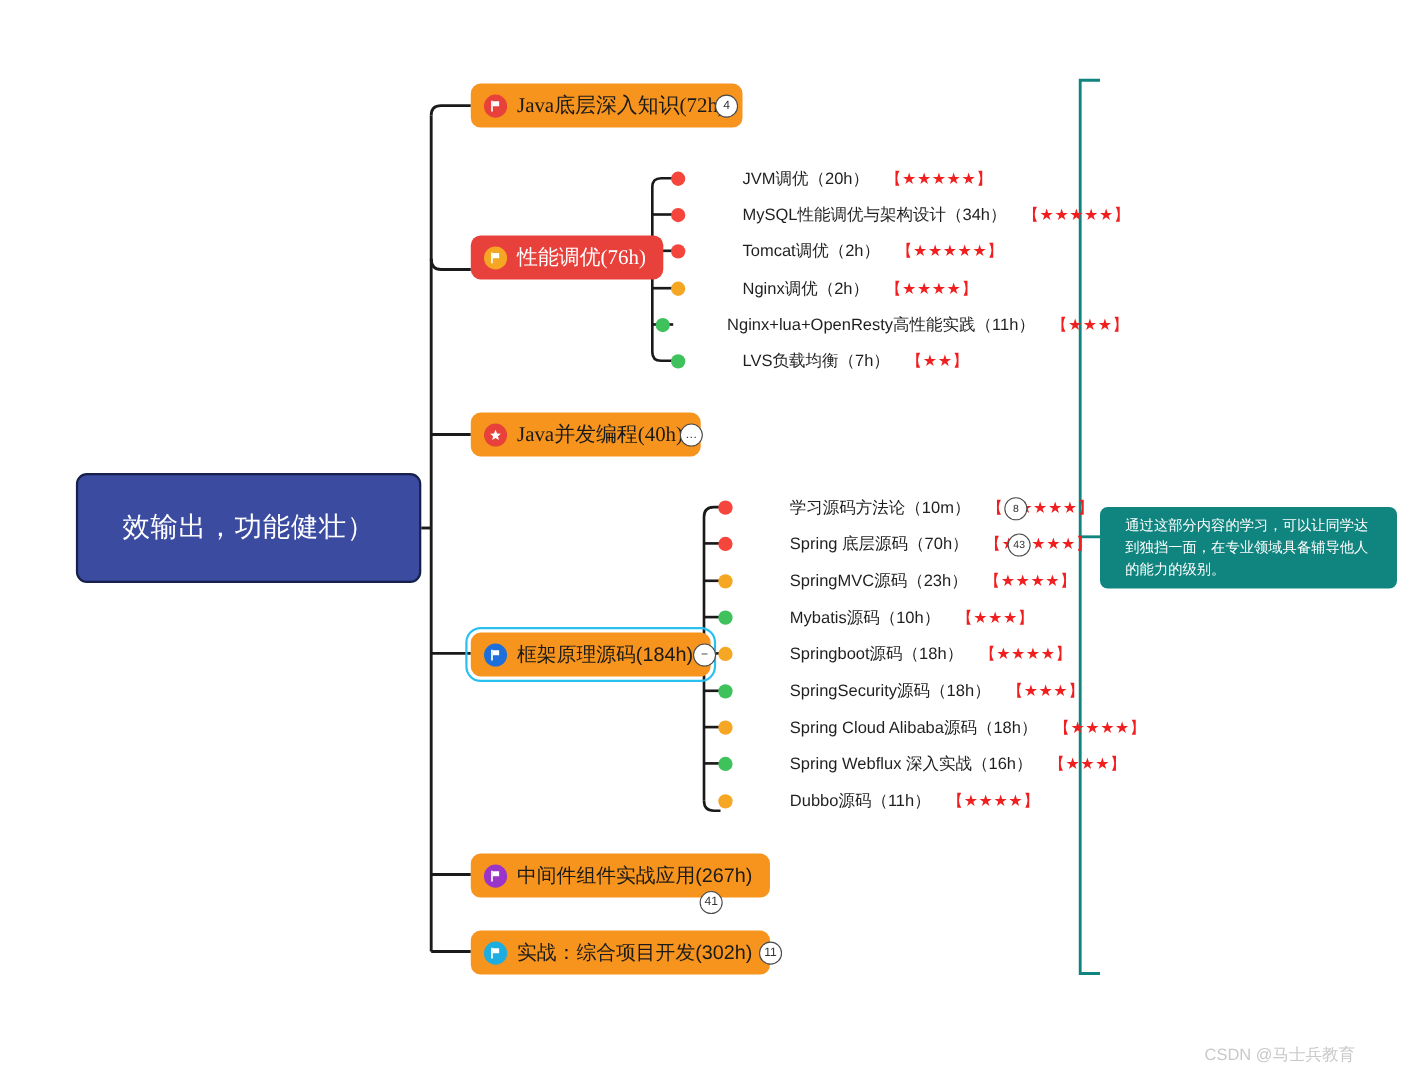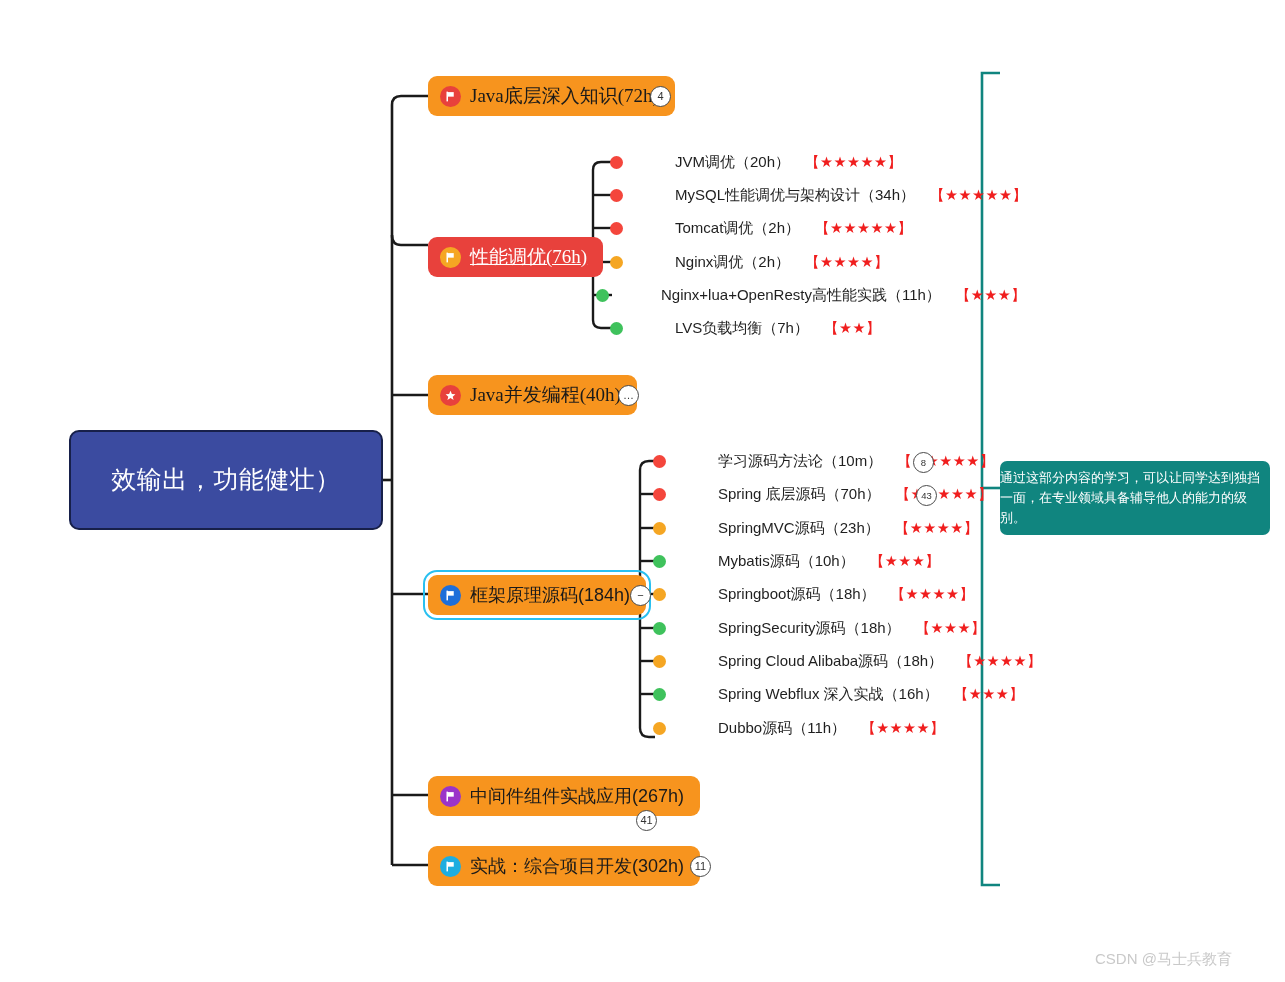--- a/index.html
+++ b/index.html
@@ -60,21 +60,21 @@
   .dot.orange{background:#F5A623;}
   .dot.green{background:#3FC25C;}
   .leaf .txt{font-family:"Liberation Sans","DejaVu Sans",sans-serif;font-size:15px;margin-left:44px;}
   .stars{color:#F01E1E;font-size:14.5px;letter-spacing:.5px;margin-left:7px;
          font-family:"DejaVu Sans",sans-serif;white-space:nowrap;}
 
   
   .summary{
     position:absolute;left:1000px;top:461px;width:270px;
     background:#10857F;border-radius:7px;color:#ffffff;
-    padding:7px 0;box-sizing:border-box;
+    padding:7px 23px;box-sizing:border-box;
     font-size:13px;line-height:20px;
     font-family:"Liberation Sans","DejaVu Sans",sans-serif;
   }
 
   .watermark{
     position:absolute;left:1095px;top:950px;color:#c9c9c9;font-size:15px;
     font-family:"Liberation Sans","DejaVu Sans",sans-serif;white-space:nowrap;
   }
 </style>
 </head>
@@ -130,21 +130,21 @@
     <span class="cicon" style="background:#E8413C;">
       <svg width="13" height="13" viewBox="0 0 16 16">
           <path d="M4 2 L4 14" stroke="#fff" stroke-width="1.9" fill="none"></path>
           <path d="M4.8 2.6 L12 2.6 L12 8.2 L4.8 8.2 Z" fill="#fff"></path>
         </svg>
     </span>
     <span class="lbl">Java底层深入知识(72h)</span>
   </div>
   <div class="badge" style="left:650px;top:86px;">4</div>
 
-  <div class="l1 red serif-label" style="left:428px;top:237px;text-decoration:underline;">
+  <div class="l1 red serif-label" style="left:428px;top:214px;">
     <span class="cicon" style="background:#F5A623;">
       <svg width="13" height="13" viewBox="0 0 16 16">
           <path d="M4 2 L4 14" stroke="#fff" stroke-width="1.9" fill="none"></path>
           <path d="M4.8 2.6 L12 2.6 L12 8.2 L4.8 8.2 Z" fill="#fff"></path>
         </svg>
     </span>
     <span class="lbl">性能调优(76h)</span>
   </div>
 
   <div class="leaf" style="left:610px;top:153px;">

